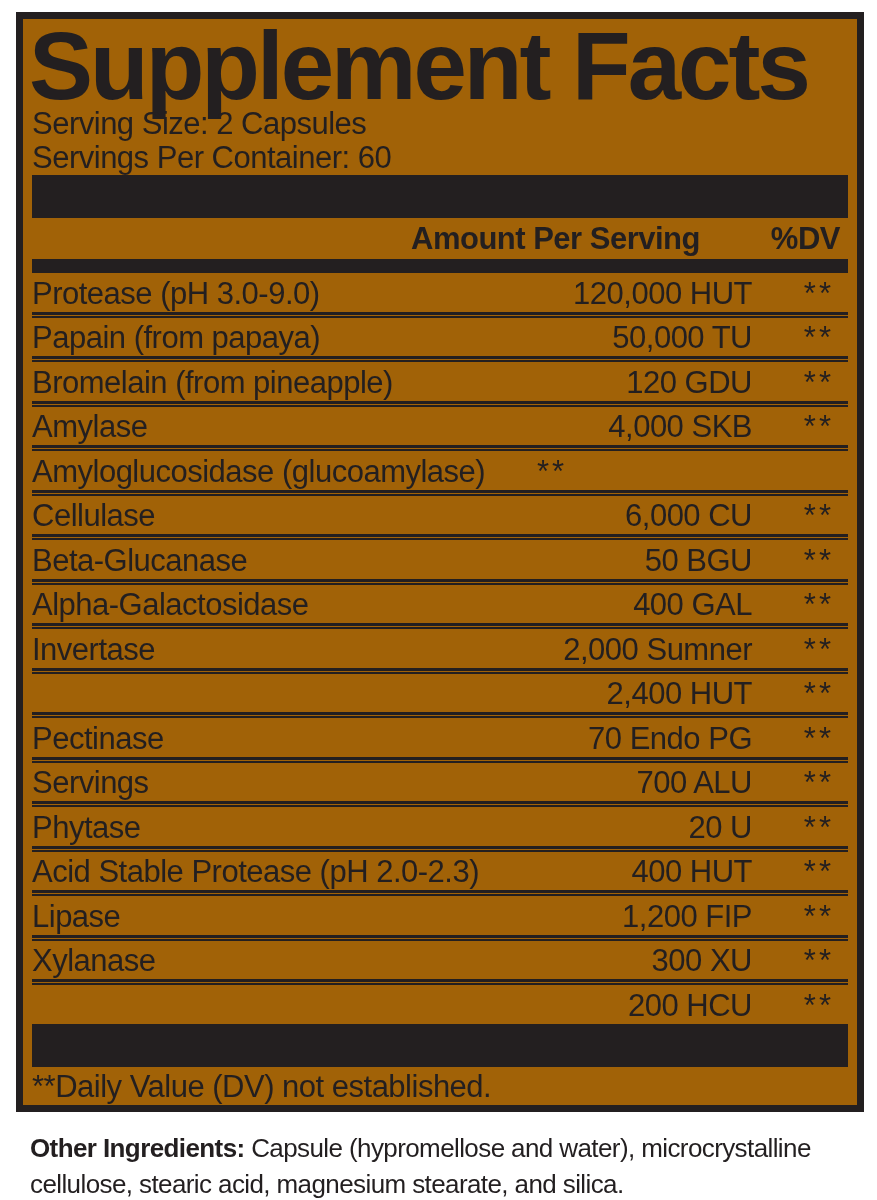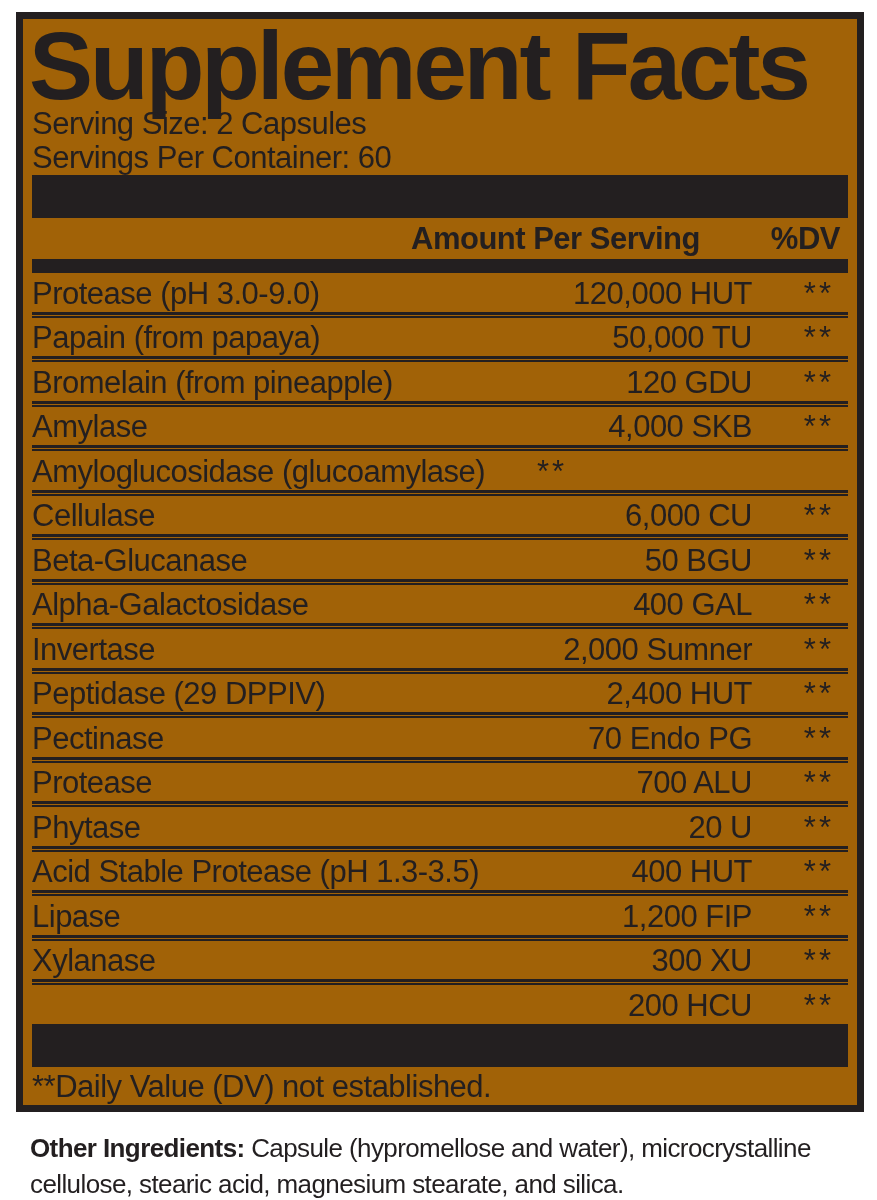--- a/index.html
+++ b/index.html
@@ -162,49 +162,48 @@
       <div class="sep"></div>
 
       <div class="row">
         <span class="cell-name">Invertase</span>
         <span class="cell-amount">2,000 Sumner</span>
         <span class="cell-dv">**</span>
       </div>
       <div class="sep"></div>
 
       <div class="row">
-        <span class="cell-name">Peptidase (29 DPPIV)</span>
         <span class="cell-amount">2,400 HUT</span>
         <span class="cell-dv">**</span>
       </div>
       <div class="sep"></div>
 
       <div class="row">
         <span class="cell-name">Pectinase</span>
         <span class="cell-amount">70 Endo PG</span>
         <span class="cell-dv">**</span>
       </div>
       <div class="sep"></div>
 
       <div class="row">
-        <span class="cell-name">Protease</span>
+        <span class="cell-name">Servings</span>
         <span class="cell-amount">700 ALU</span>
         <span class="cell-dv">**</span>
       </div>
       <div class="sep"></div>
 
       <div class="row">
         <span class="cell-name">Phytase</span>
         <span class="cell-amount">20 U</span>
         <span class="cell-dv">**</span>
       </div>
       <div class="sep"></div>
 
       <div class="row">
-        <span class="cell-name">Acid Stable Protease (pH 1.3-3.5)</span>
+        <span class="cell-name">Acid Stable Protease (pH 2.0-2.3)</span>
         <span class="cell-amount">400 HUT</span>
         <span class="cell-dv">**</span>
       </div>
       <div class="sep"></div>
 
       <div class="row">
         <span class="cell-name">Lipase</span>
         <span class="cell-amount">1,200 FIP</span>
         <span class="cell-dv">**</span>
       </div>

